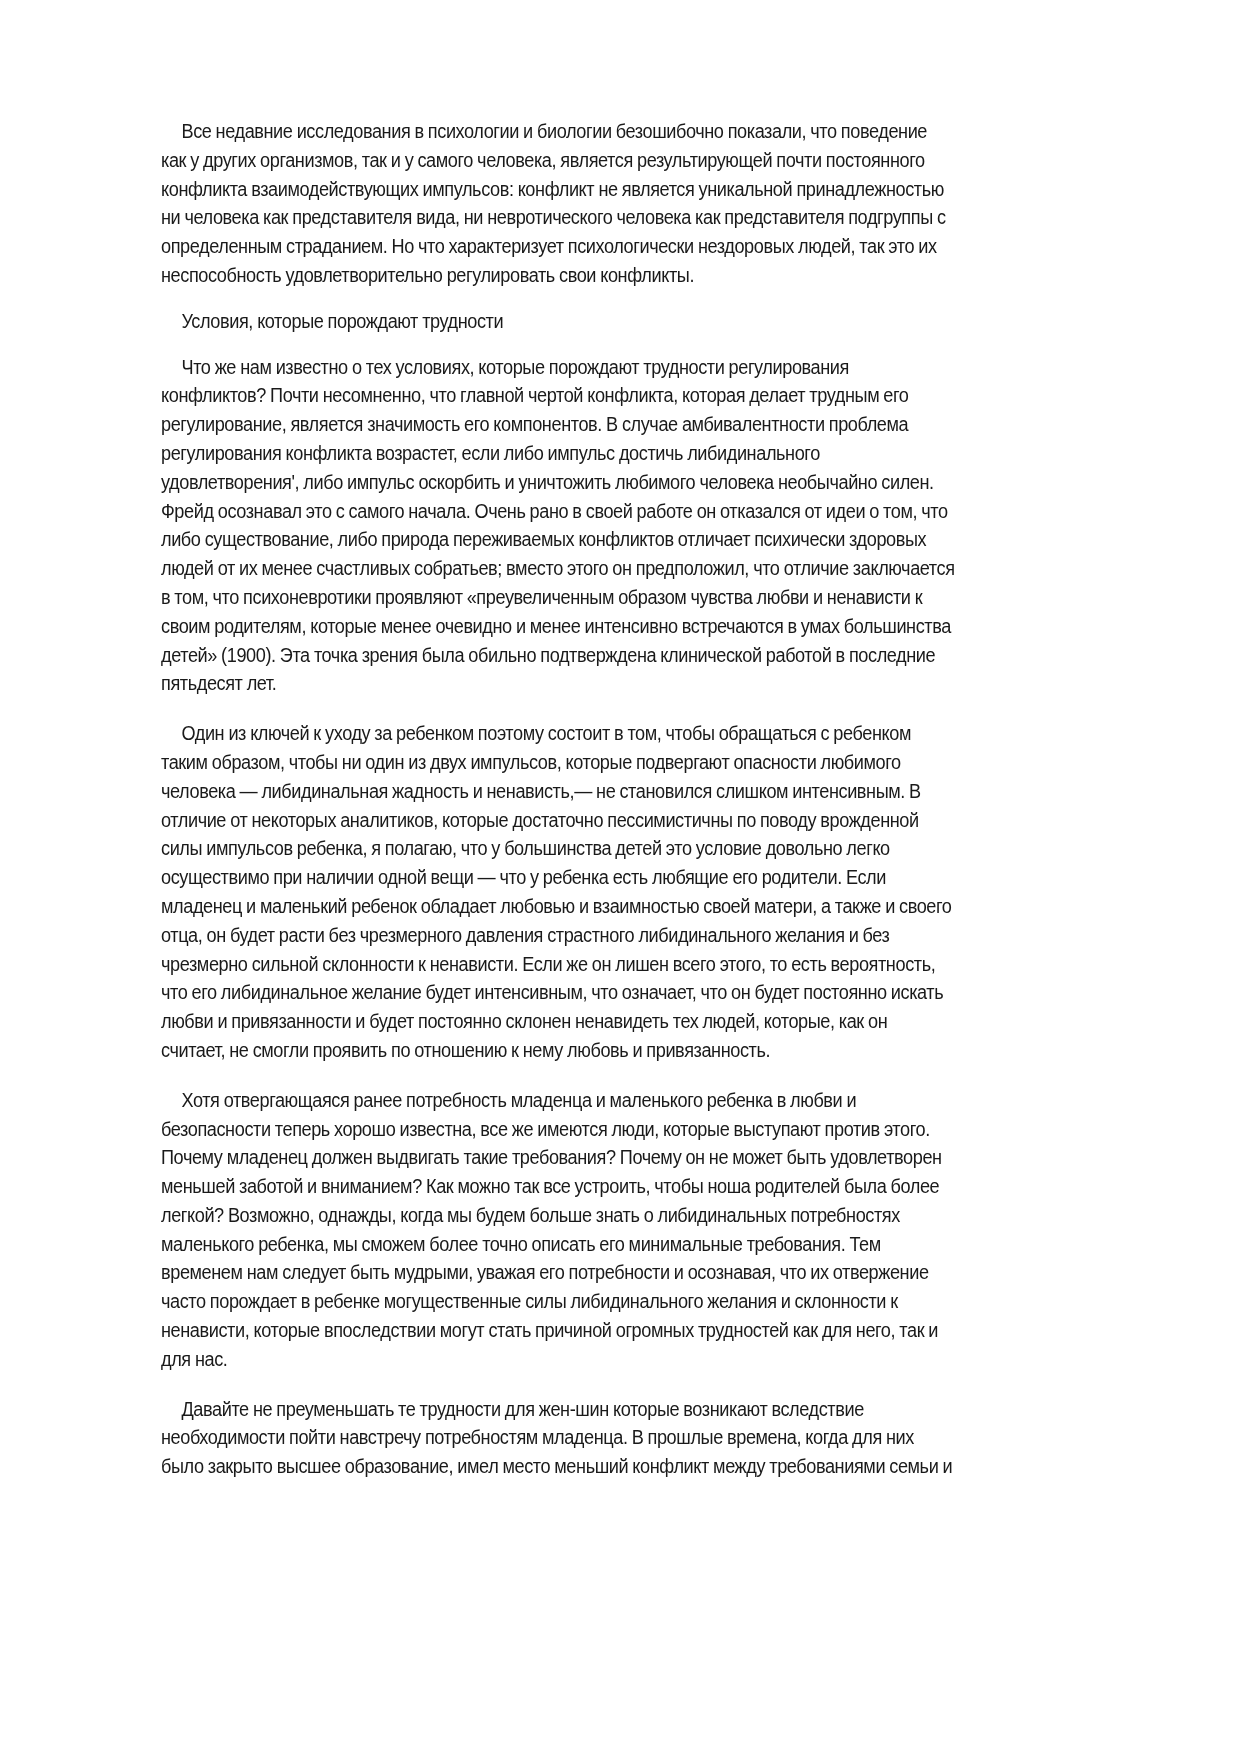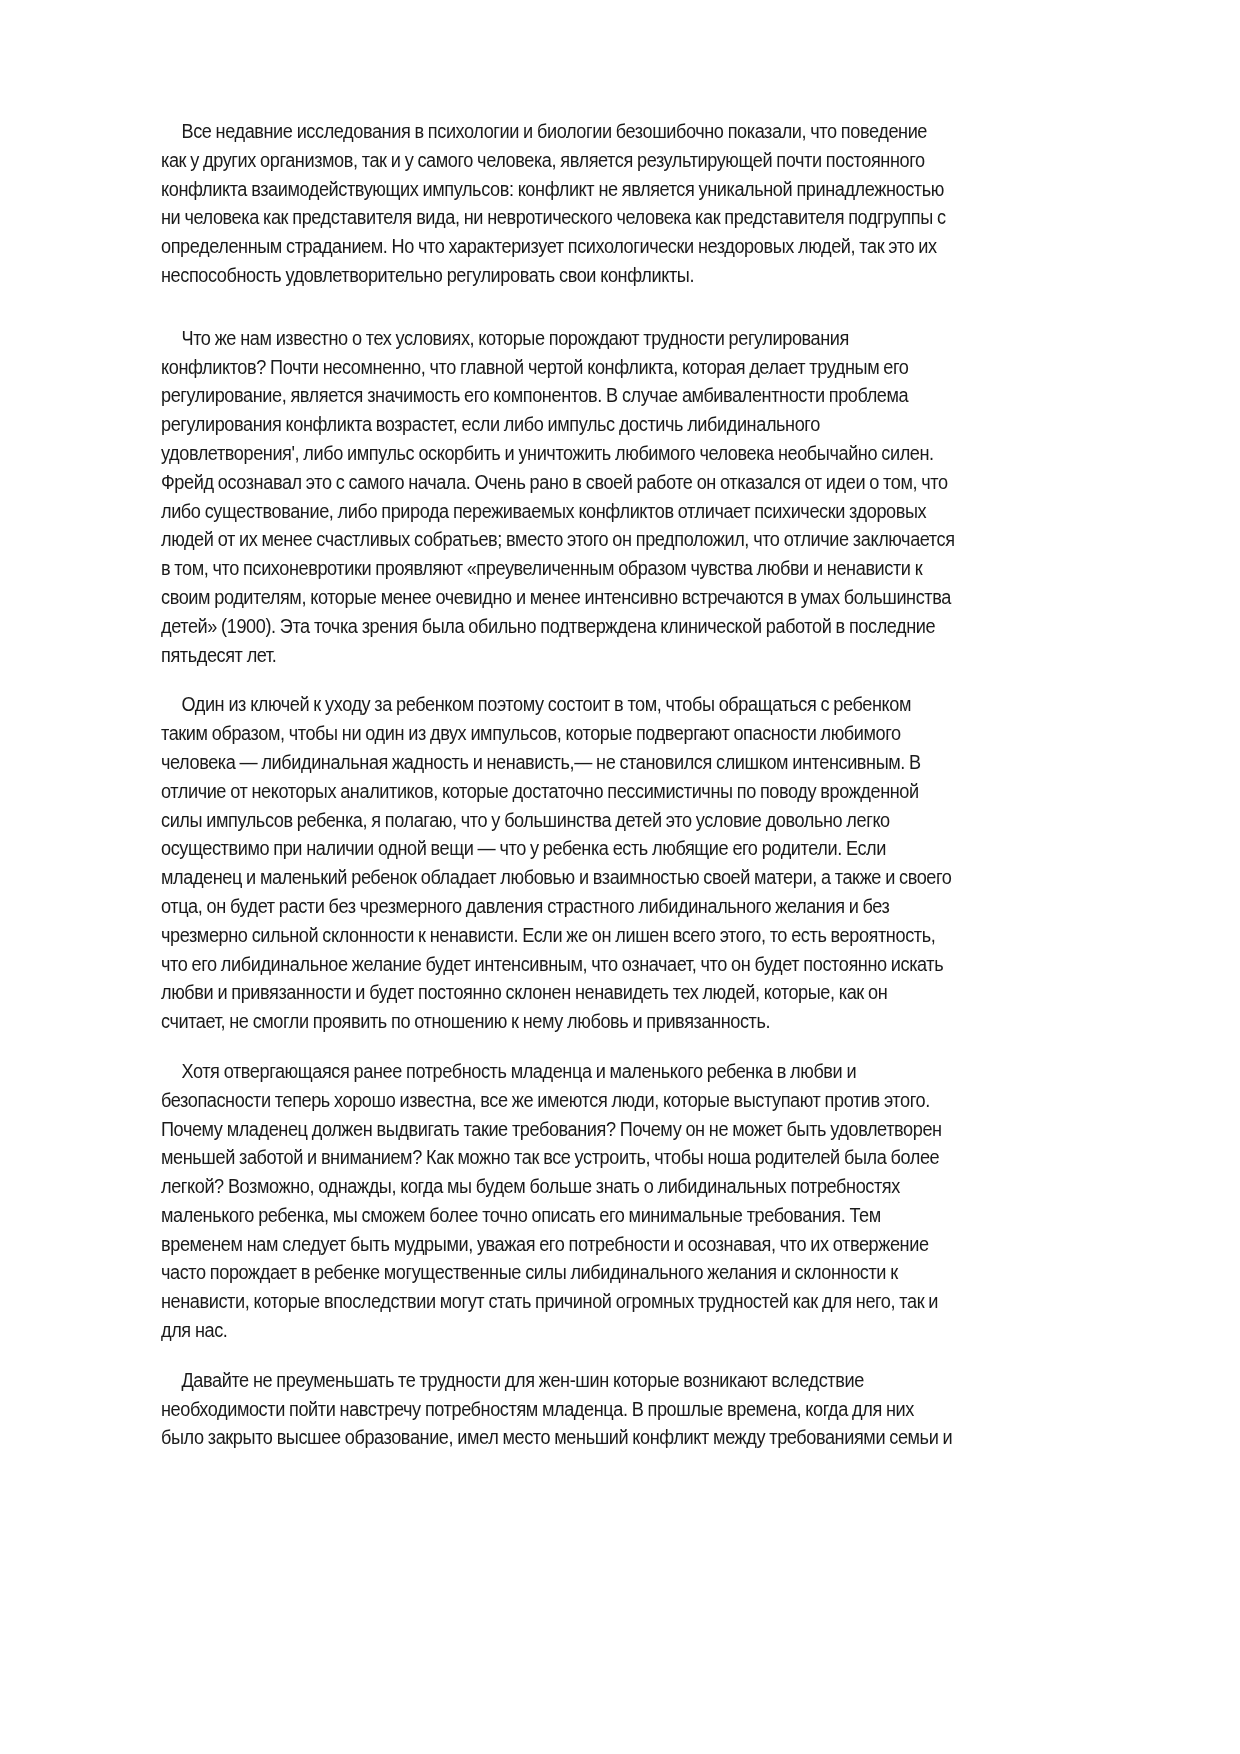--- a/index.html
+++ b/index.html
@@ -58,20 +58,23 @@
     <div class="para">
       <span class="line first">Все недавние исследования в психологии и биологии безошибочно показали, что поведение</span>
       <span class="line">как у других организмов, так и у самого человека, является результирующей почти постоянного</span>
       <span class="line">конфликта взаимодействующих импульсов: конфликт не является уникальной принадлежностью</span>
       <span class="line">ни человека как представителя вида, ни невротического человека как представителя подгруппы с</span>
       <span class="line">определенным страданием. Но что характеризует психологически нездоровых людей, так это их</span>
       <span class="line">неспособность удовлетворительно регулировать свои конфликты.</span>
     </div>
     <div class="gap-small"></div>
 
+    <div class="para">
+      <span class="line first">Условия, которые порождают трудности</span>
+    </div>
     <div class="gap-small"></div>
 
     <div class="para">
       <span class="line first">Что же нам известно о тех условиях, которые порождают трудности регулирования</span>
       <span class="line">конфликтов? Почти несомненно, что главной чертой конфликта, которая делает трудным его</span>
       <span class="line">регулирование, является значимость его компонентов. В случае амбивалентности проблема</span>
       <span class="line">регулирования конфликта возрастет, если либо импульс достичь либидинального</span>
       <span class="line">удовлетворения', либо импульс оскорбить и уничтожить любимого человека необычайно силен.</span>
       <span class="line">Фрейд осознавал это с самого начала. Очень рано в своей работе он отказался от идеи о том, что</span>
       <span class="line">либо существование, либо природа переживаемых конфликтов отличает психически здоровых</span>

